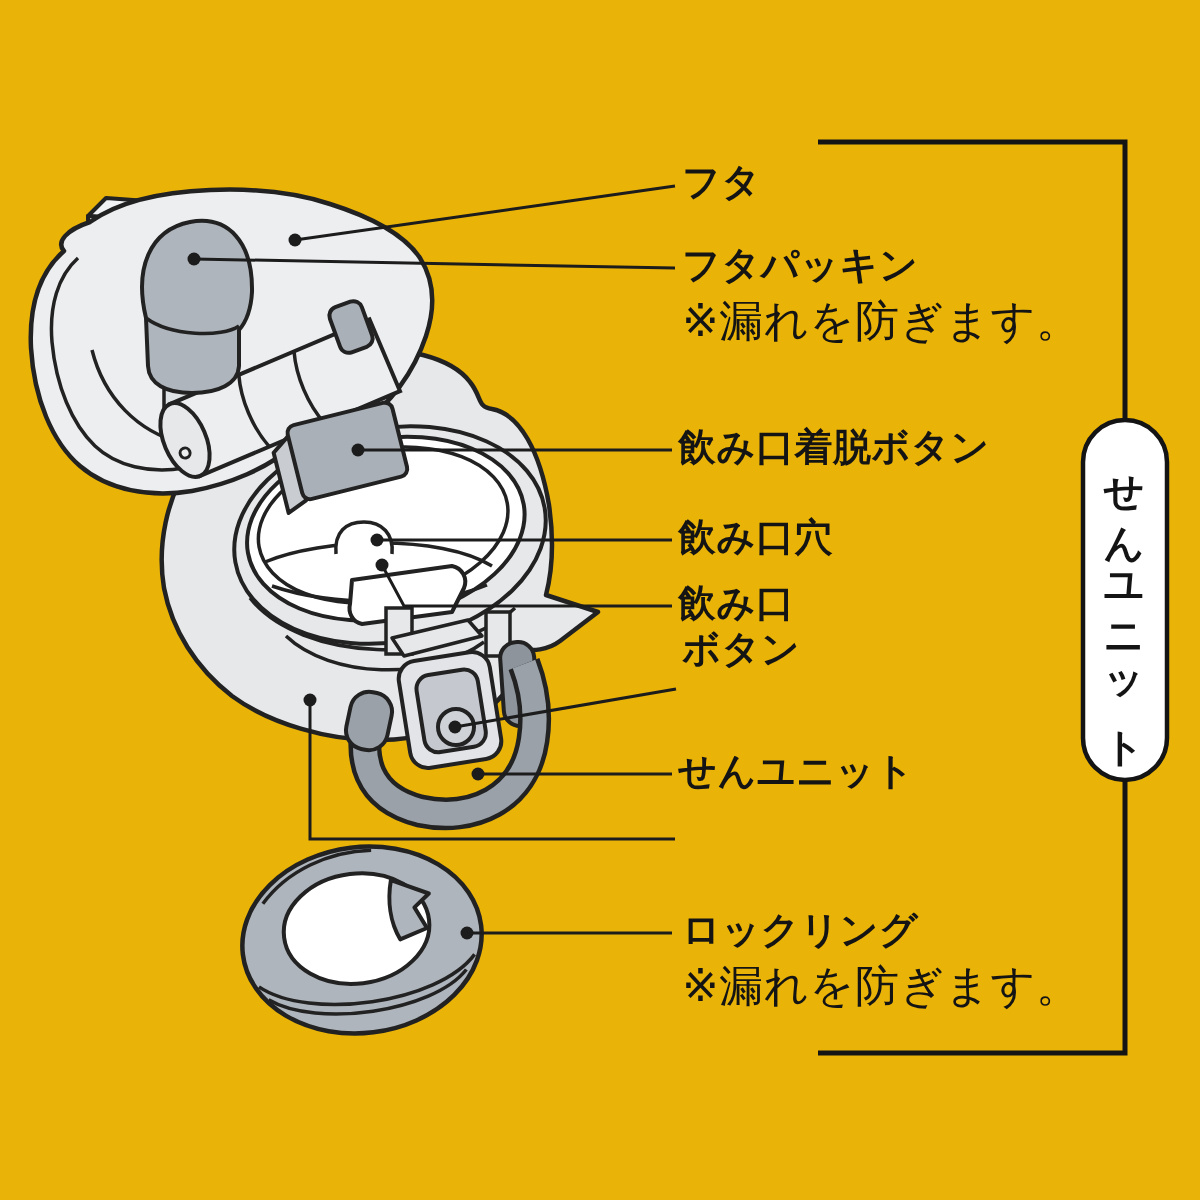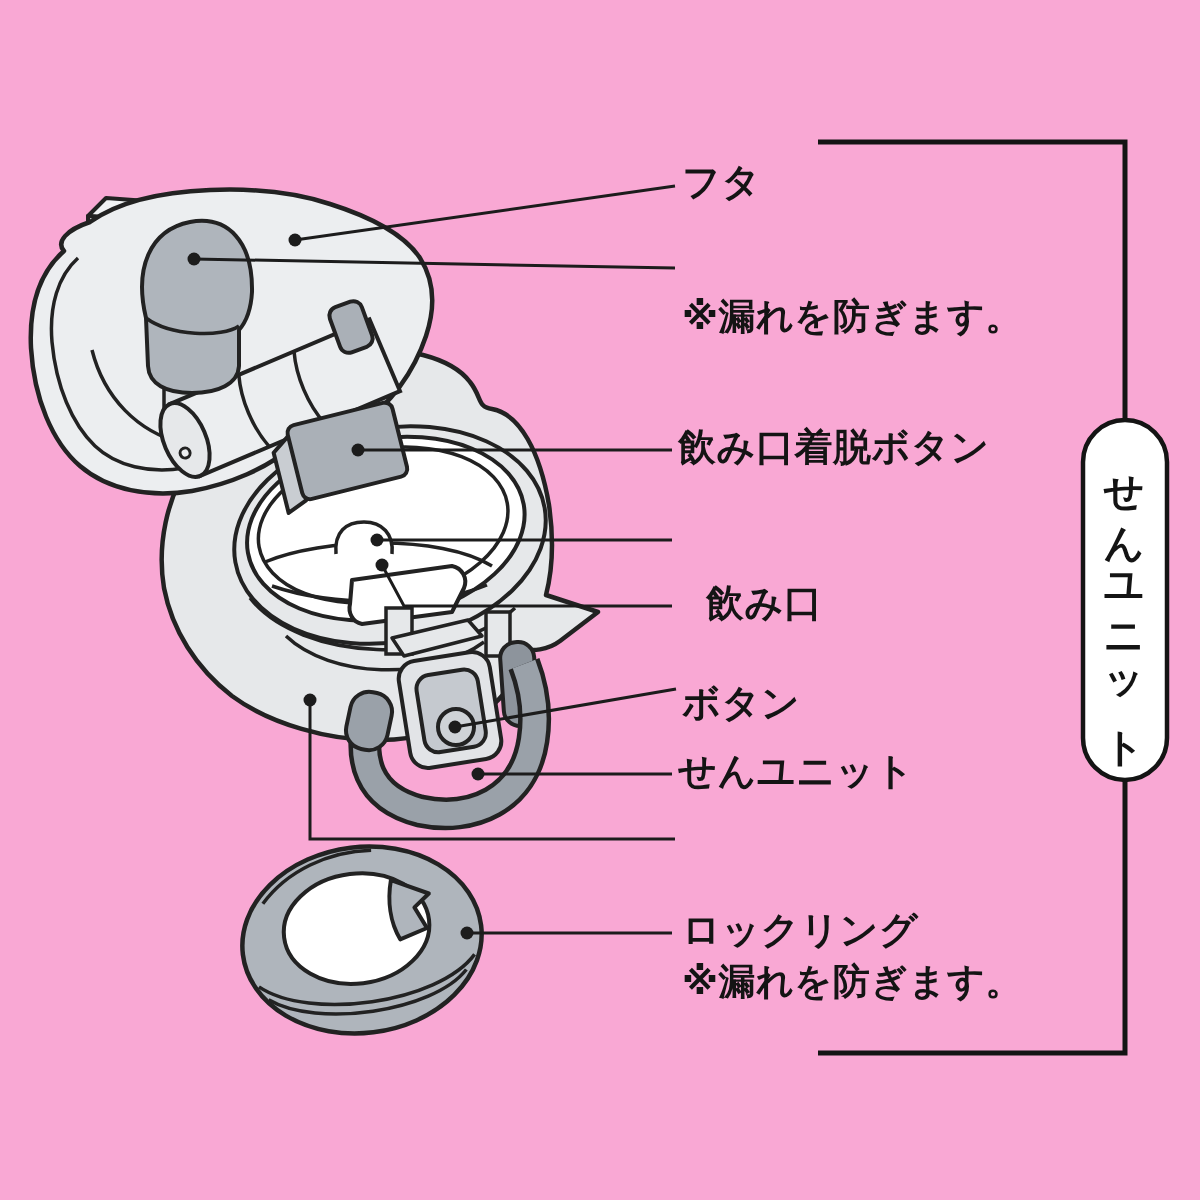--- a/index.html
+++ b/index.html
@@ -1,26 +1,26 @@
 <!DOCTYPE html>
 <html><head>
 <meta charset="utf-8">
 <style>
   html,body{margin:0;padding:0;background:#ffffff;}
   #stage{
-    position:relative;width:1200px;height:1200px;background:#f9a8d4;overflow:hidden;
+    position:relative;width:1200px;height:1200px;background:#eab308;overflow:hidden;
     font-family:"Liberation Sans","DejaVu Sans",sans-serif;
   }
   #stage svg{position:absolute;left:0;top:0;}
   .lbl{
     position:absolute;color:#141414;font-size:38px;font-weight:bold;
     letter-spacing:0.5px;white-space:nowrap;line-height:1.05;
   }
   .note{
-    position:absolute;color:#141414;font-size:37px;font-weight:bold;
+    position:absolute;color:#141414;font-size:44px;font-weight:normal;
     letter-spacing:0.5px;white-space:nowrap;line-height:1.05;
   }
   .capsule-text{
     position:absolute;left:1083px;top:420px;width:84px;height:360px;
     display:flex;align-items:center;justify-content:center;
     writing-mode:vertical-rl;text-orientation:upright;
     font-size:40px;font-weight:600;color:#141414;letter-spacing:5px;
   }
 </style>
 </head>
@@ -167,23 +167,25 @@
   </g>
 
   <g stroke="#141414" stroke-width="5" fill="none">
     <path d="M 818,142 L 1125,142 L 1125,420"></path>
     <path d="M 818,1053 L 1125,1053 L 1125,780"></path>
     <rect x="1083" y="420" width="84" height="360" rx="42" fill="#ffffff" stroke-width="4.5"></rect>
   </g>
 </svg>
 
 <div class="lbl" style="left:682px;top:163px;">フタ</div>
+<div class="lbl" style="left:682px;top:246px;">フタパッキン</div>
 <div class="note" style="left:682px;top:298px;">※漏れを防ぎます。</div>
 <div class="lbl" style="left:678px;top:428px;text-align:right;">飲み口着脱ボタン</div>
-<div class="lbl" style="left:706px;top:584px;">飲み口</div>
-<div class="lbl" style="left:682px;top:684px;">ボタン</div>
+<div class="lbl" style="left:678px;top:518px;">飲み口穴</div>
+<div class="lbl" style="left:678px;top:584px;">飲み口</div>
+<div class="lbl" style="left:682px;top:630px;">ボタン</div>
 <div class="lbl" style="left:678px;top:752px;">せんユニット</div>
 <div class="lbl" style="left:682px;top:911px;">ロックリング</div>
 <div class="note" style="left:682px;top:963px;">※漏れを防ぎます。</div>
 
 <div class="capsule-text">せんユニット</div>
 
 </div>
 
 </body></html>

